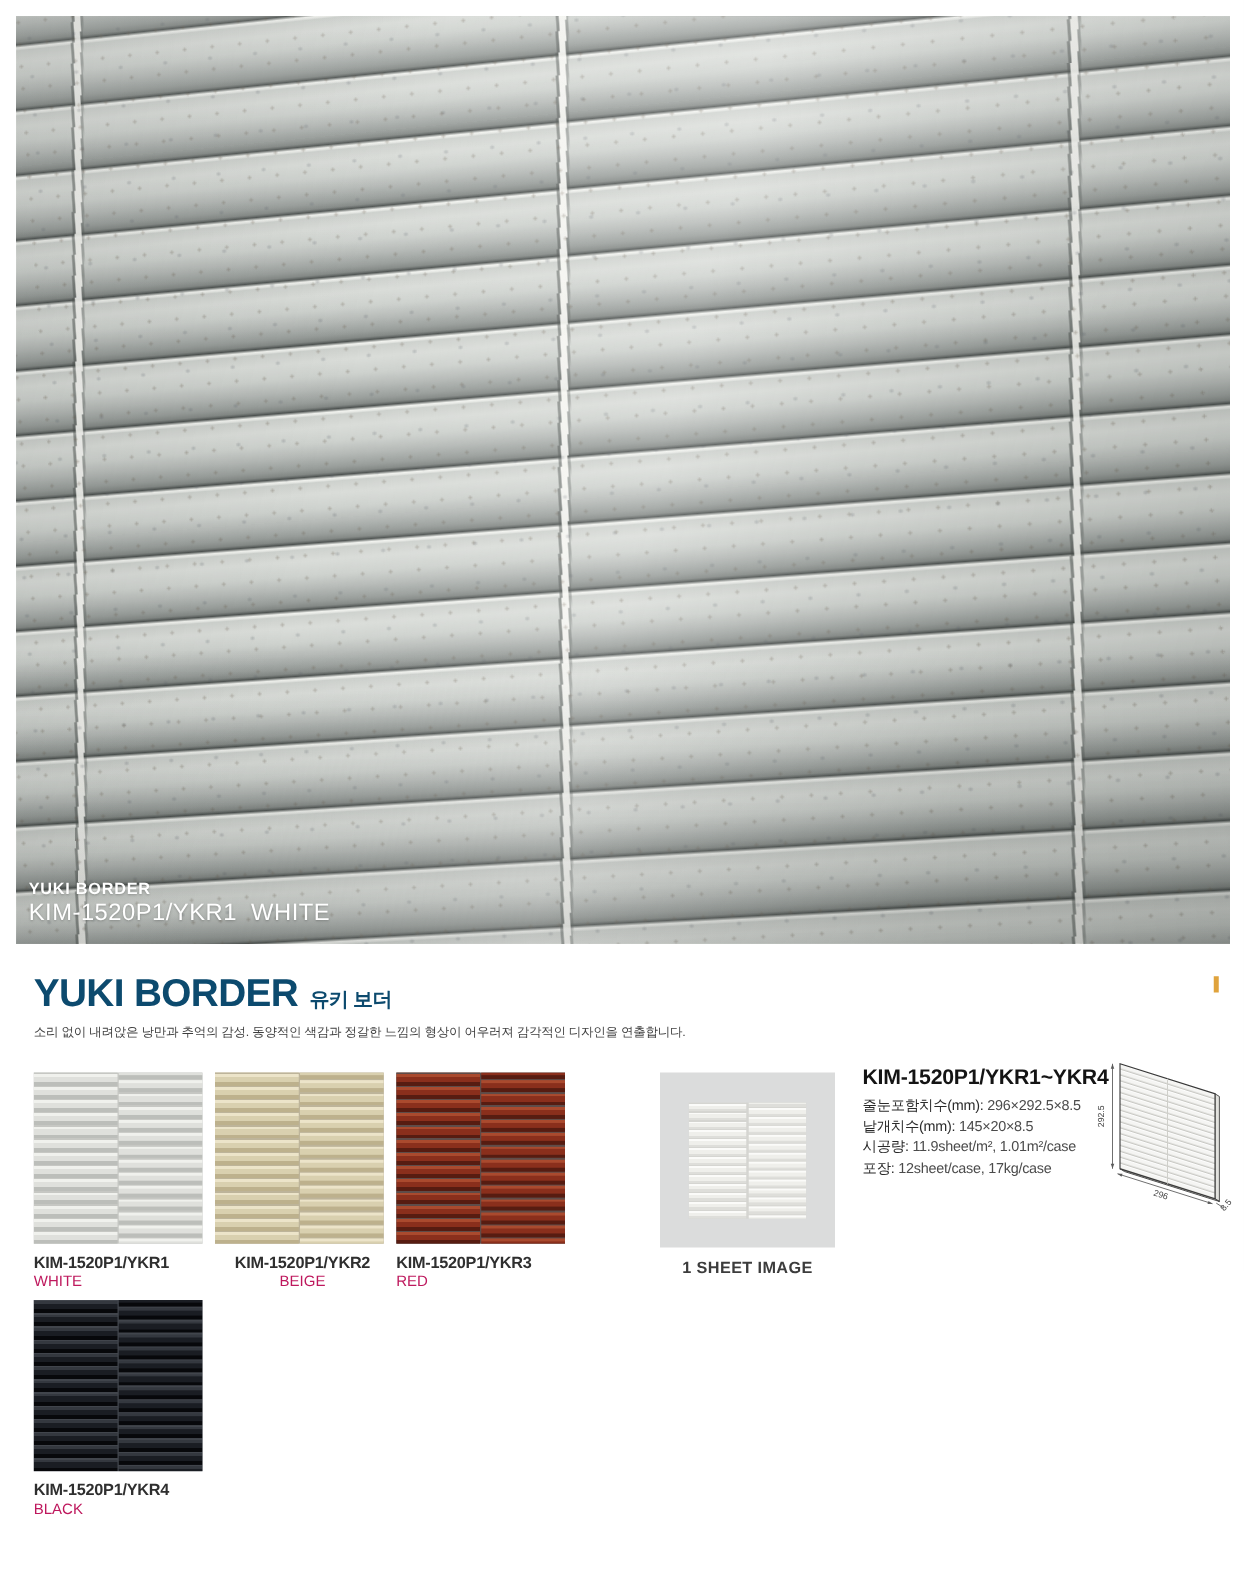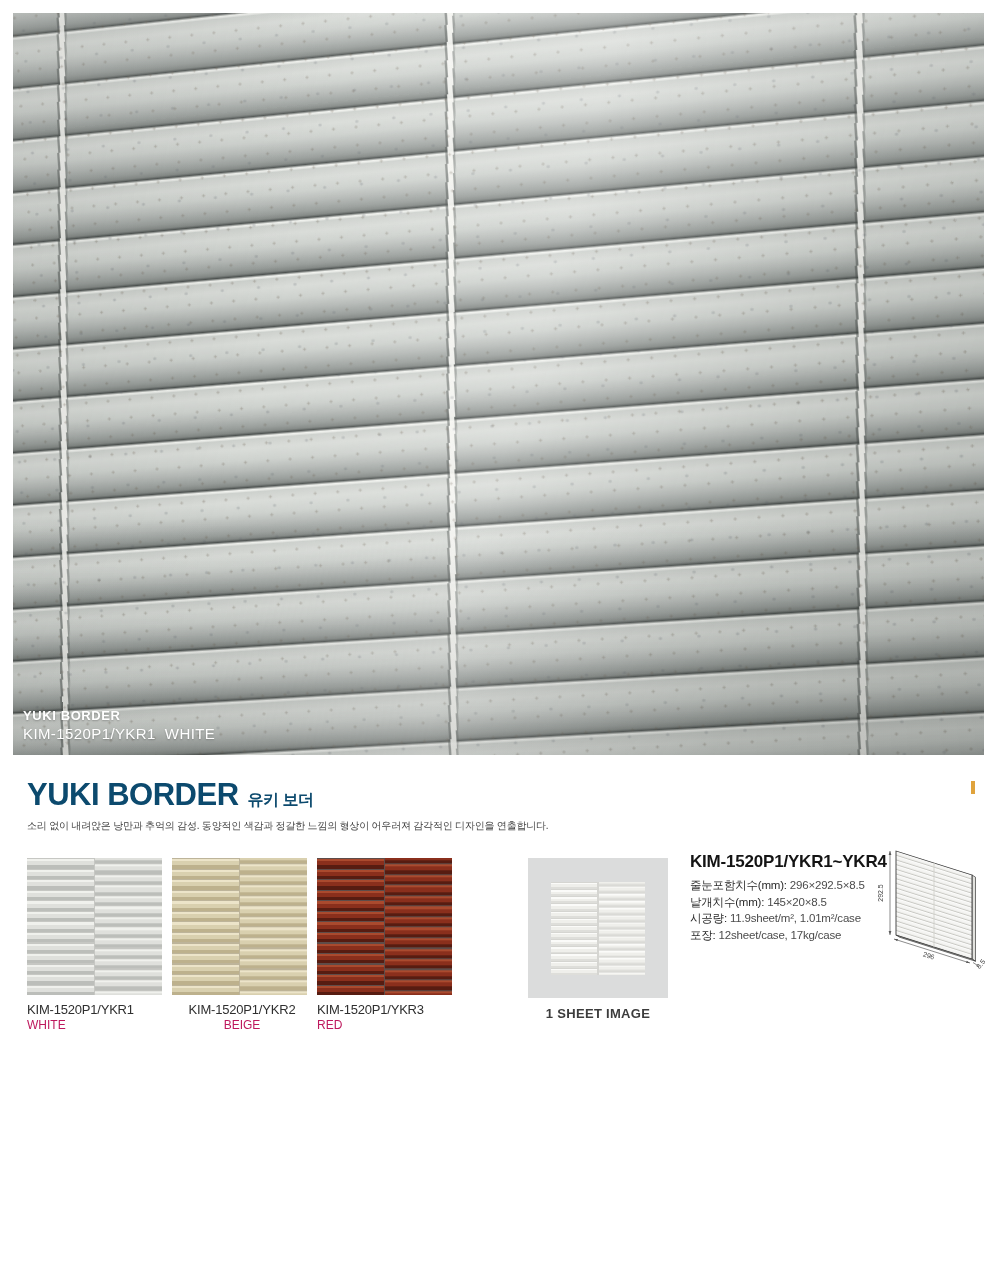--- a/index.html
+++ b/index.html
@@ -40,42 +40,42 @@
     position:absolute; inset:0;
     background:
       linear-gradient(105deg, rgba(40,45,42,0.12), rgba(255,255,255,0) 30%,
         rgba(255,255,255,0.16) 52%, rgba(30,35,32,0.08) 78%, rgba(30,35,32,0.15)),
       linear-gradient(180deg, rgba(255,255,255,0.10), rgba(0,0,0,0) 35%,
         rgba(0,0,0,0) 68%, rgba(48,53,50,0.16));
   }
   .hero-label { position:absolute; left:10px; bottom:13px; color:#ffffff;
     text-shadow:0 1px 2px rgba(0,0,0,0.25); }
   .hl-title { font-size:13px; font-weight:bold; letter-spacing:0.6px; }
-  .hl-code  { font-size:15px; letter-spacing:0.4px; margin-top:2px; white-space:pre; }
+  .hl-code  { font-size:19px; letter-spacing:0.4px; margin-top:2px; white-space:pre; }
 
   
   .intro { position:absolute; left:27px; top:779px; width:945px; }
   .intro h1 { margin:0; font-size:31px; font-weight:900; letter-spacing:-0.5px;
     color:#0c4a6e; line-height:1; }
   .t-ko { font-size:16px; font-weight:700; letter-spacing:-0.5px; margin-left:9px; }
   .desc { margin:9px 0 16px 0; font-size:10px; color:#3e3e3e; letter-spacing:-0.2px; }
 
   
   .card { position:absolute; width:140px; }
   .swatch { width:135px; height:137px; background:var(--grout,#ccc);
     display:flex; gap:1.4px; overflow:hidden; }
   .s-col { flex:1;
     background: repeating-linear-gradient(180deg,
       var(--grout) 0px,   var(--grout) 1.1px,
       var(--light) 1.1px, var(--light) 3.3px,
       var(--base) 3.3px,  var(--base) 7.4px,
       var(--dark) 7.4px,  var(--dark) 10.55px);
   }
   .s-col.off { background-position:0 5.3px; }
-  .p-code { margin-top:7px; font-size:13px; font-weight:normal; color:#2f2f2f;
+  .p-code { margin-top:7px; font-size:13px; font-weight:bold; color:#2f2f2f;
     letter-spacing:-0.2px; }
   .p-name { font-size:12px; color:#be185d; margin-top:1px; }
 
   
   .sheet-box { width:140px; height:140px; background:#dbdcdc;
     display:flex; align-items:center; justify-content:center; }
   .sheet-inner { width:94px; height:93px; }
   .s-col.small {
     background: repeating-linear-gradient(180deg,
       var(--grout) 0px,   var(--grout) 0.9px,
@@ -189,16 +189,24 @@
 
     <line x1="22" y1="96" x2="98" y2="120" stroke="#5a5a5a" stroke-width="0.7"></line>
     <polygon points="22,96 25.2,98.3 26,95.9" fill="#5a5a5a"></polygon>
     <polygon points="98,120 94,120.1 94.8,117.7" fill="#5a5a5a"></polygon>
     <text transform="translate(56 115) rotate(17.5)" text-anchor="middle" font-size="7" fill="#3d3d3d">296</text>
 
     <line x1="101" y1="119.5" x2="106.5" y2="123" stroke="#5a5a5a" stroke-width="0.7"></line>
     <text transform="translate(110.5 122.5) rotate(-50)" text-anchor="middle" font-size="7" fill="#3d3d3d">8.5</text>
   </svg>
 
+  <div class="card" style="left:27px; top:1040px;">
+    <div class="swatch" style="--grout: #41454c; --light: #34383f; --base: #1a1d23; --dark: #07080b;">
+      <div class="s-col"></div>
+      <div class="s-col off"></div>
+    </div>
+    <div class="p-code">KIM-1520P1/YKR4</div>
+    <div class="p-name">BLACK</div>
+  </div>
 
   <div class="edge-mark" style="background: rgb(224, 163, 60);"></div>
 
 </div>
 
 </body></html>

